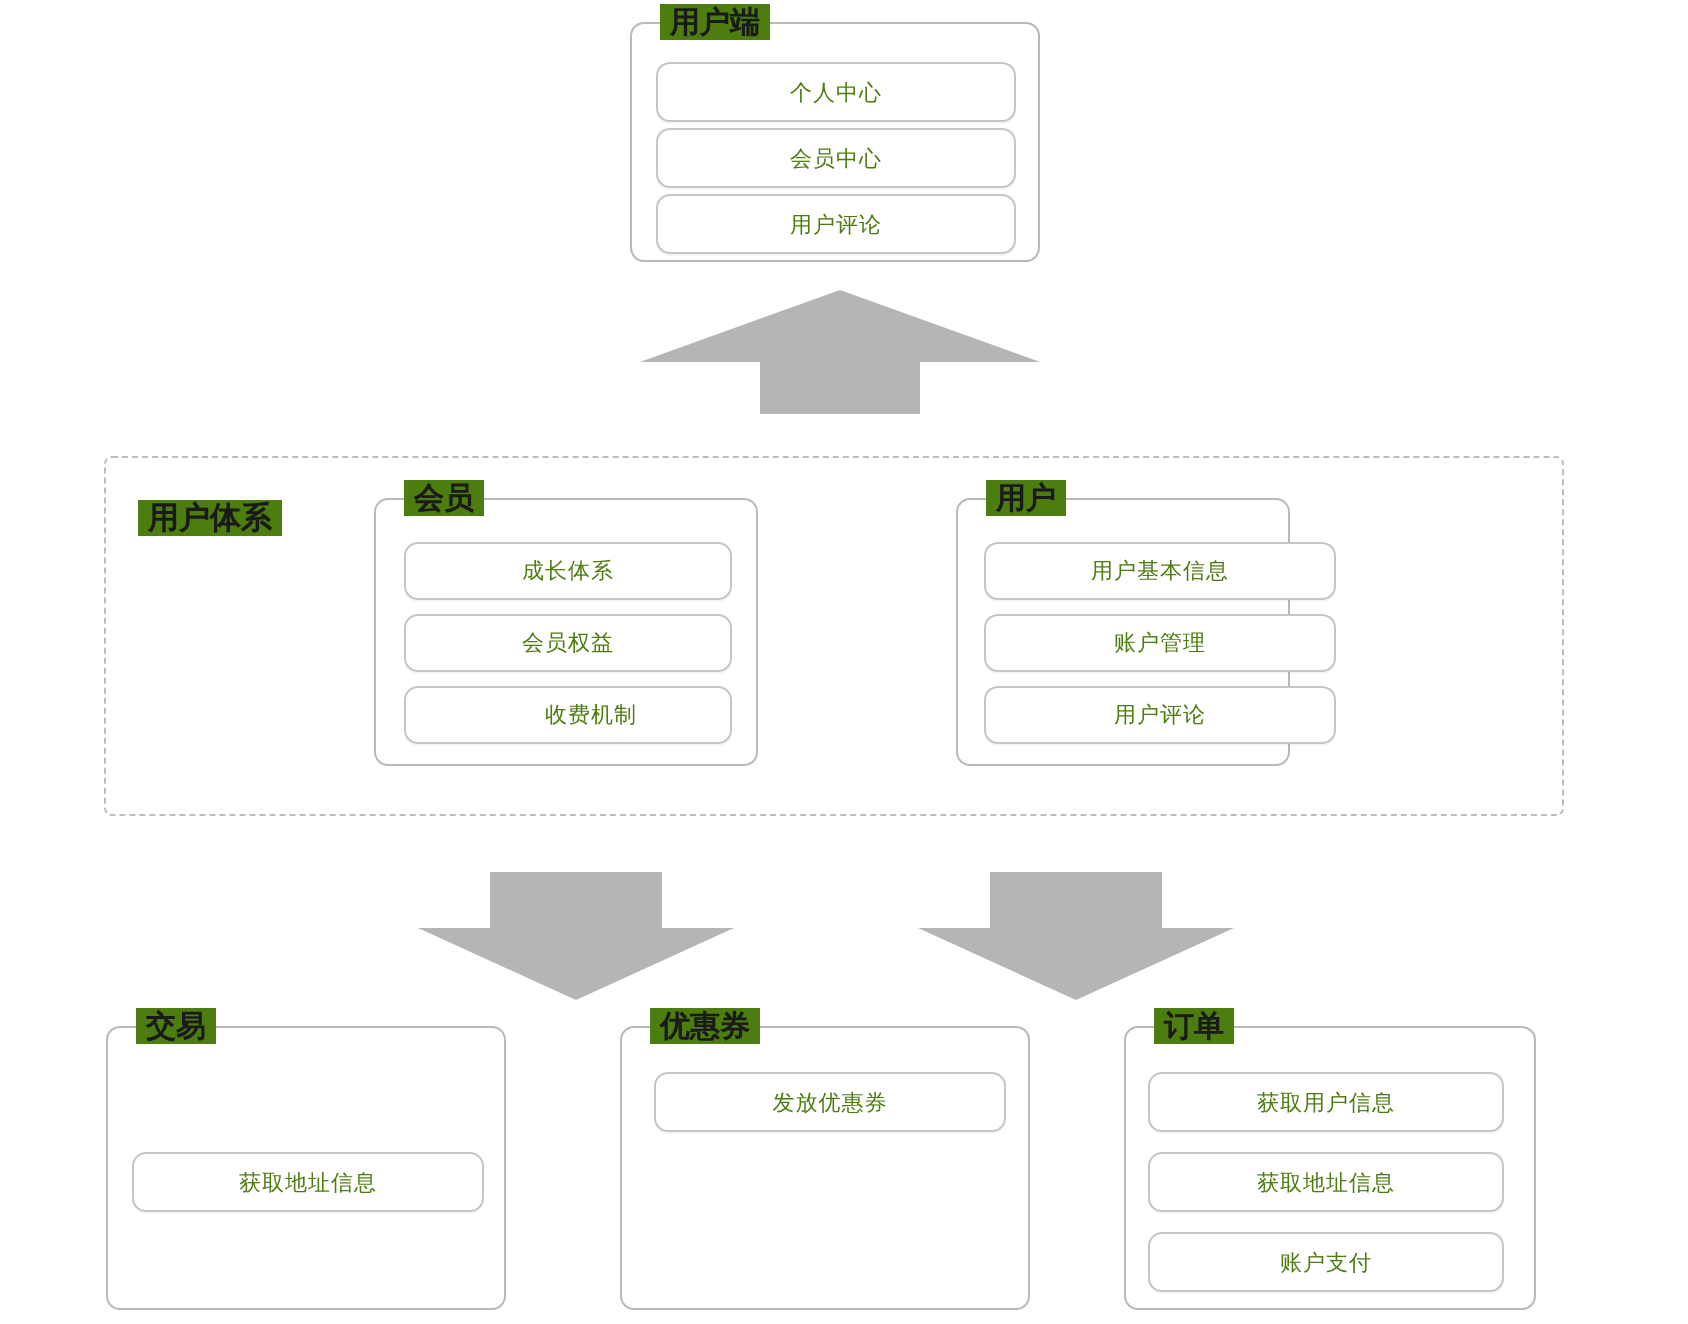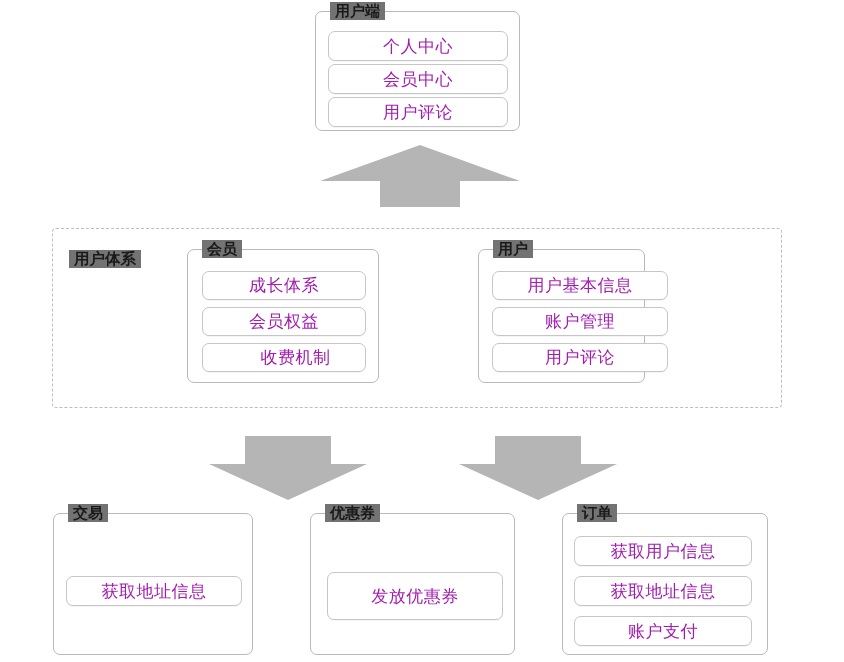--- a/index.html
+++ b/index.html
@@ -28,42 +28,42 @@
     background: #ffffff;
   }
   .group.dashed {
     border: 1px dashed #bdbdbd;
     border-radius: 4px;
   }
   .group-title {
     position: absolute;
     top: -10px;
     left: 14px;
-    background: #737373;
+    background: #4d7c0f;
     padding: 0 5px;
     font-size: 15px;
     font-weight: bold;
     color: #1a1a1a;
     line-height: 18px;
     white-space: nowrap;
   }
   .group.dashed > .group-title {
     top: -11px;
     left: 16px;
     font-size: 15.5px;
     margin-top: 32px;
   }
   .item {
     position: absolute;
     box-sizing: border-box;
     border: 1px solid #c6c6c6;
     border-radius: 7px;
     background: #ffffff;
-    color: #a21caf;
-    font-size: 17px;
+    color: #4d7c0f;
+    font-size: 11px;
     text-align: center;
     display: flex;
     align-items: center;
     justify-content: center;
     box-shadow: 0 1px 0 rgba(0,0,0,0.04);
     letter-spacing: 0.5px;
   }
 
   
   .arrow {
@@ -119,21 +119,21 @@
     </svg>
   </div>
 
   <div class="group" style="left:53px; top:513px; width:200px; height:142px;">
     <div class="group-title">交易</div>
     <div class="item" style="left:12px; top:62px; width:176px; height:30px;">获取地址信息</div>
   </div>
 
   <div class="group" style="left:310px; top:513px; width:205px; height:142px;">
     <div class="group-title">优惠券</div>
-    <div class="item" style="left:16px; top:22px; width:176px; height:48px;margin-top:36px;">发放优惠券</div>
+    <div class="item" style="left:16px; top:22px; width:176px; height:30px;">发放优惠券</div>
   </div>
 
   <div class="group" style="left:562px; top:513px; width:206px; height:142px;">
     <div class="group-title">订单</div>
     <div class="item" style="left:11px; top:22px; width:178px; height:30px;">获取用户信息</div>
     <div class="item" style="left:11px; top:62px; width:178px; height:30px;">获取地址信息</div>
     <div class="item" style="left:11px; top:102px; width:178px; height:30px;">账户支付</div>
   </div>
 
 </div>

